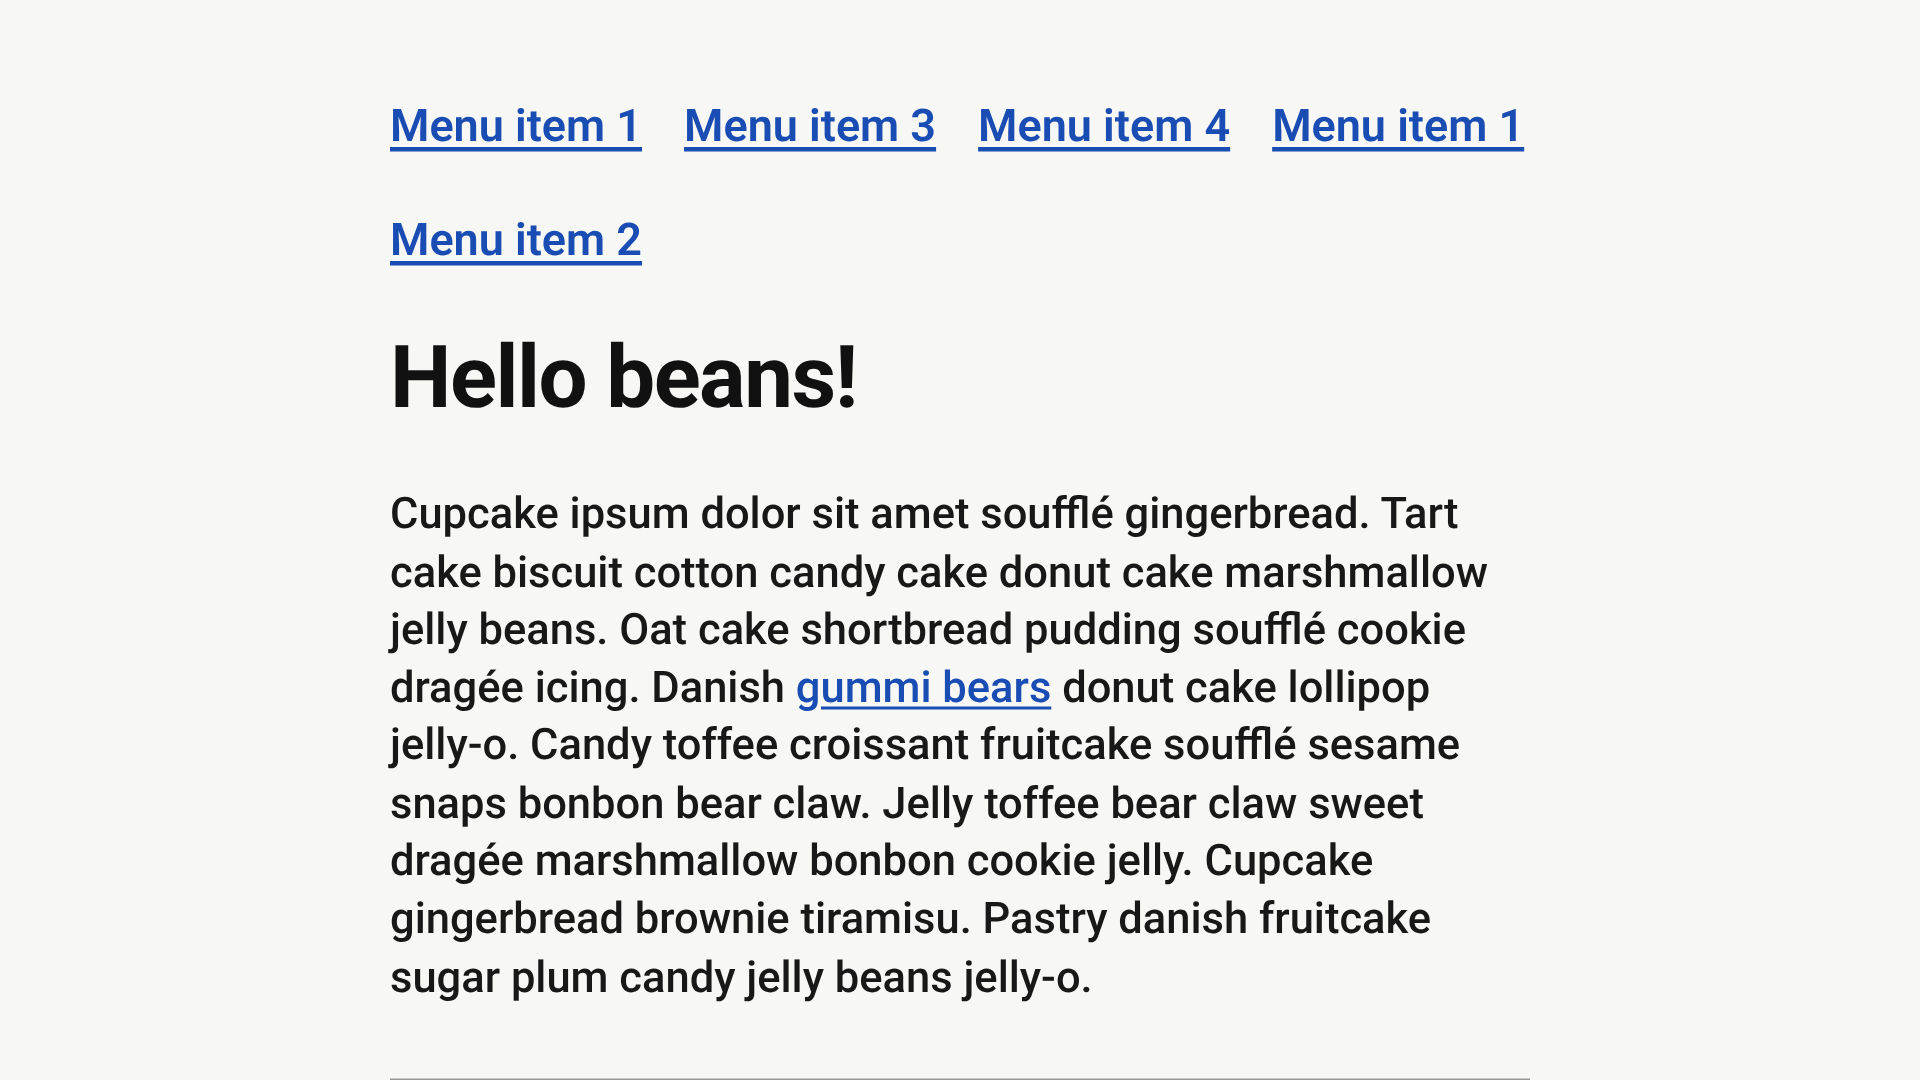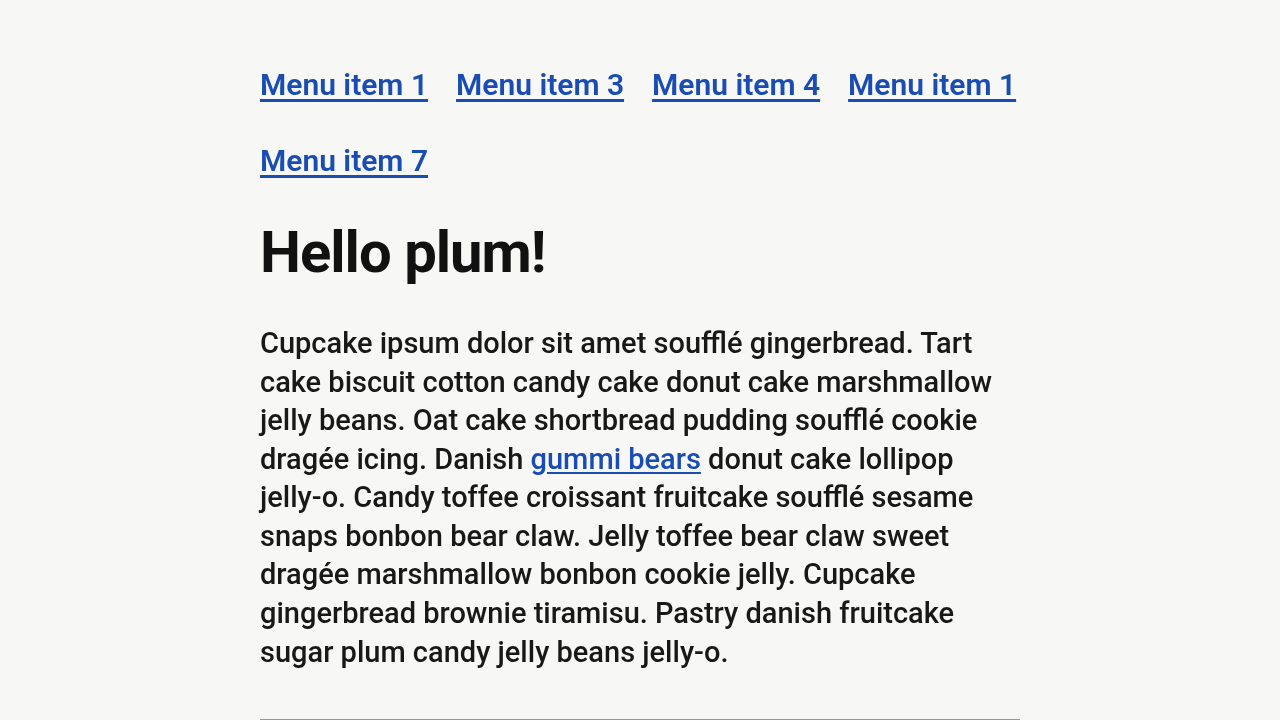--- a/index.html
+++ b/index.html
@@ -63,24 +63,24 @@
 </head>
 <body>
 
 <div class="page">
 
   <nav class="menu">
     <a>Menu item 1</a>
     <a>Menu item 3</a>
     <a>Menu item 4</a>
     <a>Menu item 1</a>
-    <a>Menu item 7</a>
+    <a>Menu item 2</a>
   </nav>
 
-  <h1>Hello plum!</h1>
+  <h1>Hello beans!</h1>
 
   <p class="body-text">
     <span>Cupcake ipsum dolor sit amet soufflé gingerbread. Tart cake biscuit cotton candy cake donut cake marshmallow jelly beans. Oat cake shortbread pudding soufflé cookie dragée icing. Danish </span><a>gummi bears</a><span> donut cake lollipop jelly-o. Candy toffee croissant fruitcake soufflé sesame snaps bonbon bear claw. Jelly toffee bear claw sweet dragée marshmallow bonbon cookie jelly. Cupcake gingerbread brownie tiramisu. Pastry danish fruitcake sugar plum candy jelly beans jelly-o.</span>
   </p>
 
   <hr class="rule">
 
 </div>
 
 </body></html>

